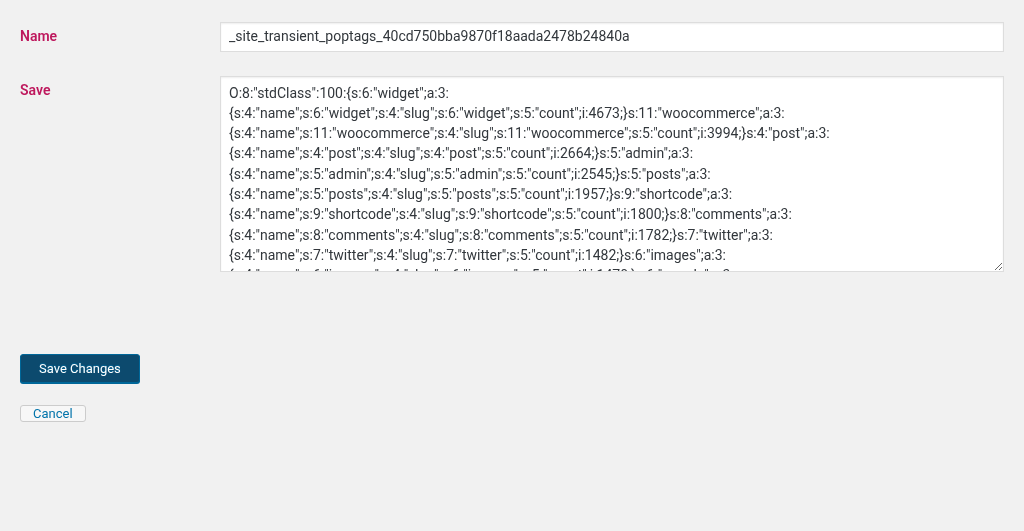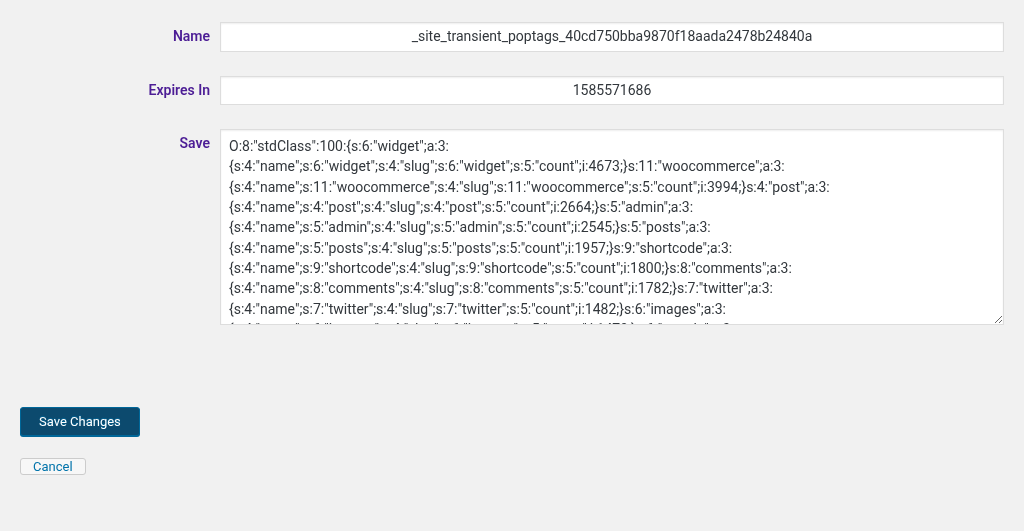--- a/index.html
+++ b/index.html
@@ -19,44 +19,43 @@
     font-size: 23px;
     font-weight: 400;
     margin: 18px 0 18px 0;
     color: #23282d;
   }
   .form-table {
     width: 100%;
     border-collapse: collapse;
   }
   .form-table th {
-    text-align: right;
+    text-align: left;
     font-weight: 600;
     font-size: 14px;
     width: 200px;
     padding: 18px 10px 18px 0;
     vertical-align: top;
-    color: #4c1d95;
+    color: #be185d;
   }
   .form-table td {
     padding: 12px 0;
     vertical-align: top;
   }
   input[type="text"] {
     width: 100%;
     padding: 4px 8px;
     font-size: 14px;
     line-height: 1.4;
     background: #fff;
     border: 1px solid #ddd;
     border-radius: 0;
     box-shadow: inset 0 1px 2px rgba(0,0,0,0.07);
     color: #32373c;
     font-family: inherit;
-    text-align: center;
   }
   textarea {
     width: 100%;
     height: 196px;
     padding: 6px 8px;
     font-size: 14px;
     line-height: 1.45;
     background: #fff;
     border: 1px solid #ddd;
     box-shadow: inset 0 1px 2px rgba(0,0,0,0.07);
@@ -103,26 +102,20 @@
 
   <table class="form-table">
     <tbody>
         <tr>
       <th>Name</th>
       <td>
         <input type="text" value="_site_transient_poptags_40cd750bba9870f18aada2478b24840a" style="">
       </td>
     </tr>
     <tr>
-      <th>Expires In</th>
-      <td>
-        <input type="text" value="1585571686" style="">
-      </td>
-    </tr>
-    <tr>
       <th>Save</th>
       <td>
         <textarea style="">O:8:"stdClass":100:{s:6:"widget";a:3:{s:4:"name";s:6:"widget";s:4:"slug";s:6:"widget";s:5:"count";i:4673;}s:11:"woocommerce";a:3:{s:4:"name";s:11:"woocommerce";s:4:"slug";s:11:"woocommerce";s:5:"count";i:3994;}s:4:"post";a:3:{s:4:"name";s:4:"post";s:4:"slug";s:4:"post";s:5:"count";i:2664;}s:5:"admin";a:3:{s:4:"name";s:5:"admin";s:4:"slug";s:5:"admin";s:5:"count";i:2545;}s:5:"posts";a:3:{s:4:"name";s:5:"posts";s:4:"slug";s:5:"posts";s:5:"count";i:1957;}s:9:"shortcode";a:3:{s:4:"name";s:9:"shortcode";s:4:"slug";s:9:"shortcode";s:5:"count";i:1800;}s:8:"comments";a:3:{s:4:"name";s:8:"comments";s:4:"slug";s:8:"comments";s:5:"count";i:1782;}s:7:"twitter";a:3:{s:4:"name";s:7:"twitter";s:4:"slug";s:7:"twitter";s:5:"count";i:1482;}s:6:"images";a:3:{s:4:"name";s:6:"images";s:4:"slug";s:6:"images";s:5:"count";i:1470;}s:6:"google";a:3:</textarea>
       </td>
     </tr>
   </tbody>
     </table>
 
   <div class="submit-row">
     <button class="button-primary">Save Changes</button>

